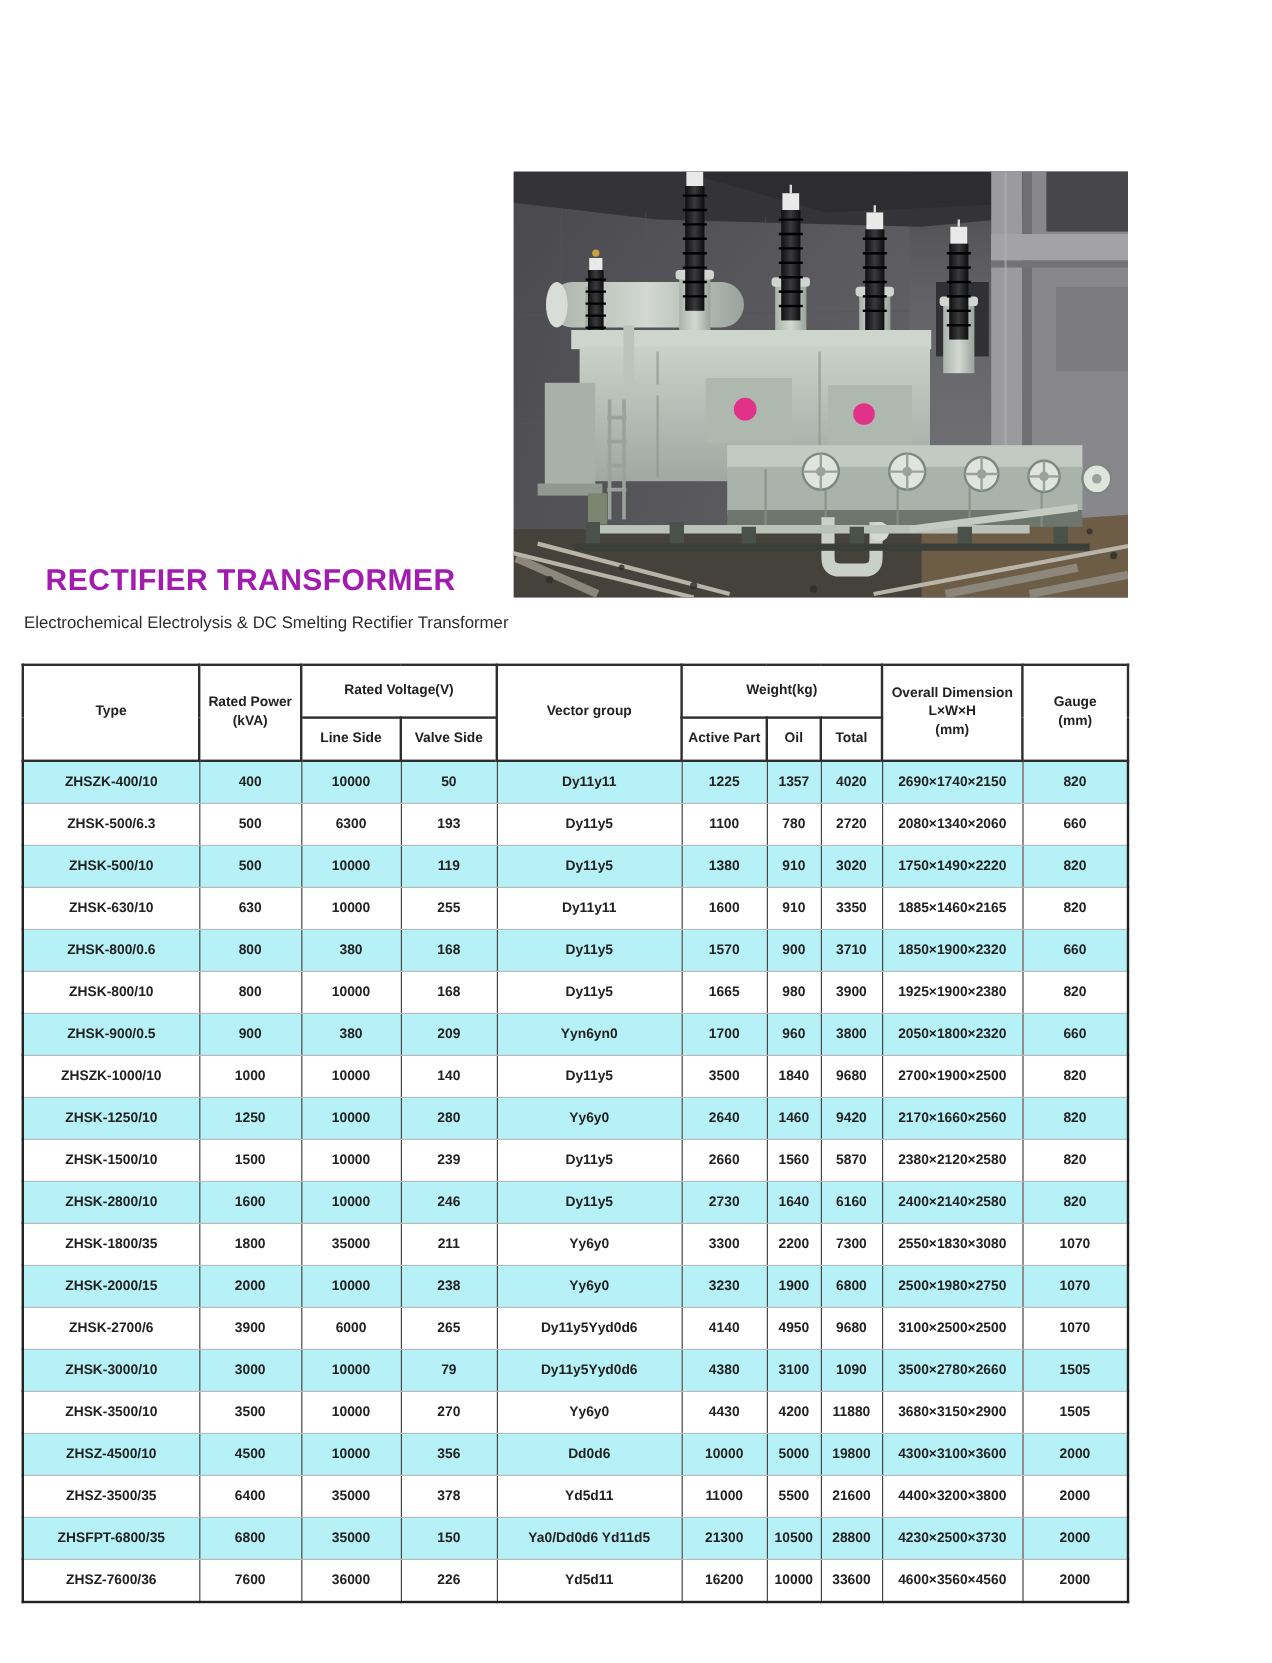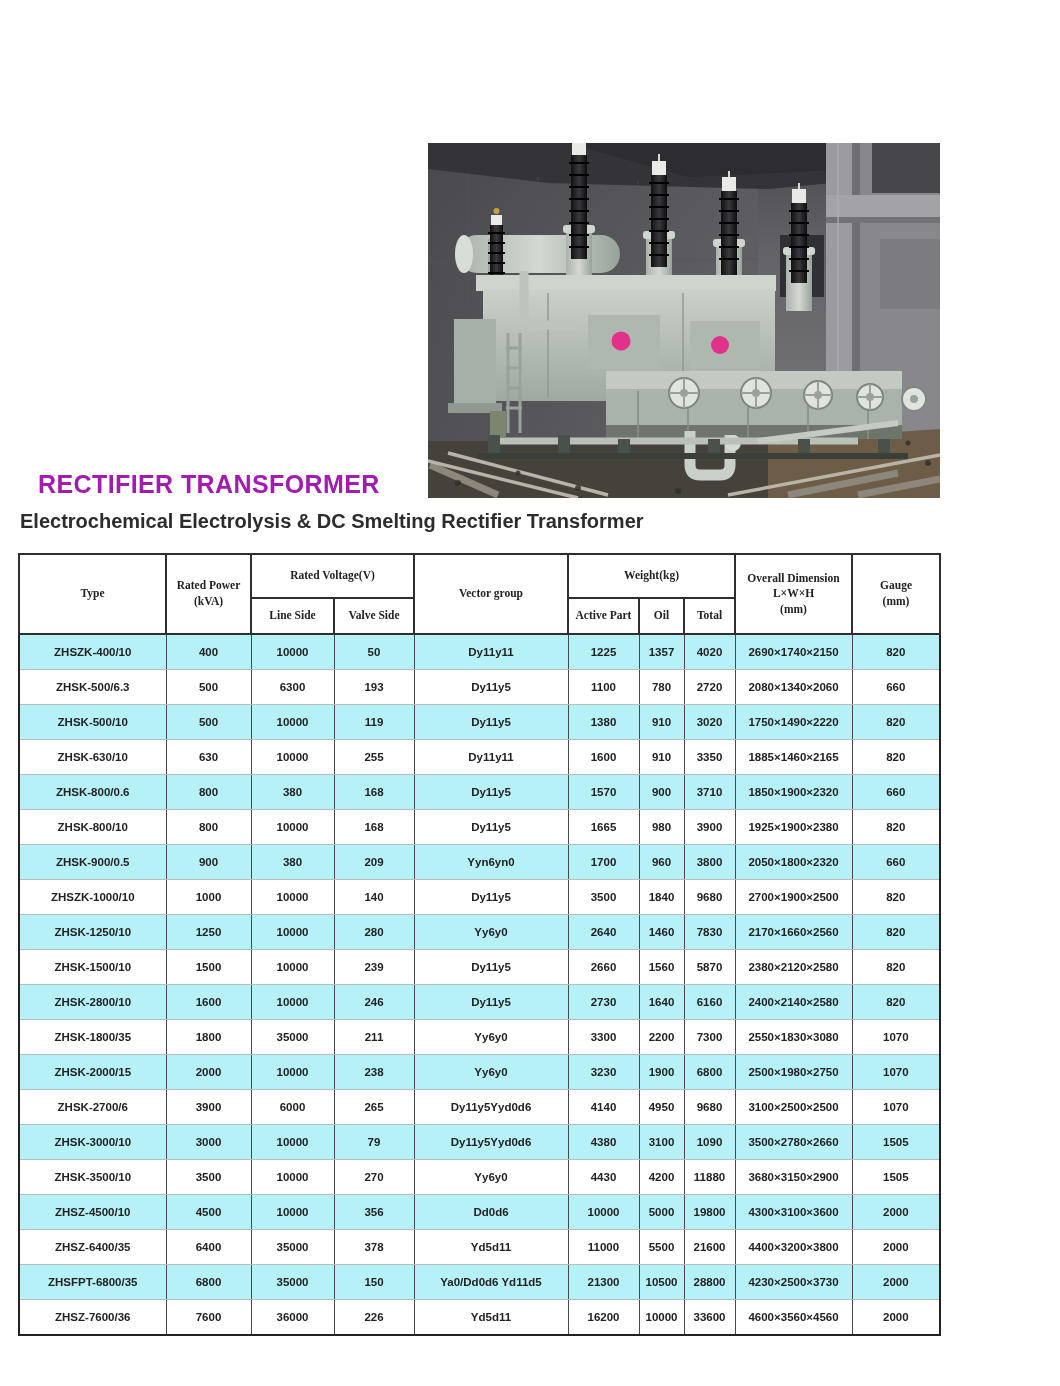--- a/index.html
+++ b/index.html
@@ -11,36 +11,35 @@
     position:absolute;left:428px;top:143px;width:512px;height:355px;
     overflow:hidden;background:#66666a;
   }
   .photo-wrap svg{display:block;width:100%;height:100%;}
   .page-title{
     position:absolute;left:20px;top:470px;
     font-size:25px;font-weight:bold;color:#a21caf;letter-spacing:.4px;margin-left:18px;
   }
   .page-subtitle{
     position:absolute;left:20px;top:510px;
-    font-size:20px;font-weight:700;color:#2c2c2c;
+    font-size:14px;font-weight:400;color:#2c2c2c;
   }
   table.spec{
     position:absolute;left:18px;top:553px;width:921px;
     border-collapse:collapse;table-layout:fixed;
     border:2px solid #222;
     font-size:11.5px;font-weight:bold;color:#222;
   }
   table.spec th{
     border:2px solid #2e2e2e;
     background:#ffffff;
     text-align:center;vertical-align:middle;
     white-space:pre-line;
     font-size:11.5px;line-height:1.35;
     padding:2px 1px;
-    font-family:Liberation Serif, serif;
   }
   table.spec thead tr.h1 th{height:38px;}
   table.spec thead tr.h2 th{height:30px;}
   table.spec td{
     border-left:1px solid #474747;border-right:1px solid #474747;
     border-top:1px solid #b7bcbd;border-bottom:1px solid #b7bcbd;
     height:34px;text-align:center;vertical-align:middle;
     padding:0 1px;white-space:nowrap;overflow:hidden;
   }
   table.spec tbody tr.hl td{background:var(--row-highlight,#b6f1f7);}
@@ -430,21 +429,21 @@
         <td>820</td>
       </tr>
       <tr class="hl">
         <td>ZHSK-1250/10</td>
         <td>1250</td>
         <td>10000</td>
         <td>280</td>
         <td>Yy6y0</td>
         <td>2640</td>
         <td>1460</td>
-        <td>7830</td>
+        <td>9420</td>
         <td>2170×1660×2560</td>
         <td>820</td>
       </tr>
       <tr>
         <td>ZHSK-1500/10</td>
         <td>1500</td>
         <td>10000</td>
         <td>239</td>
         <td>Dy11y5</td>
         <td>2660</td>
@@ -531,21 +530,21 @@
         <td>10000</td>
         <td>356</td>
         <td>Dd0d6</td>
         <td>10000</td>
         <td>5000</td>
         <td>19800</td>
         <td>4300×3100×3600</td>
         <td>2000</td>
       </tr>
       <tr>
-        <td>ZHSZ-6400/35</td>
+        <td>ZHSZ-3500/35</td>
         <td>6400</td>
         <td>35000</td>
         <td>378</td>
         <td>Yd5d11</td>
         <td>11000</td>
         <td>5500</td>
         <td>21600</td>
         <td>4400×3200×3800</td>
         <td>2000</td>
       </tr>

